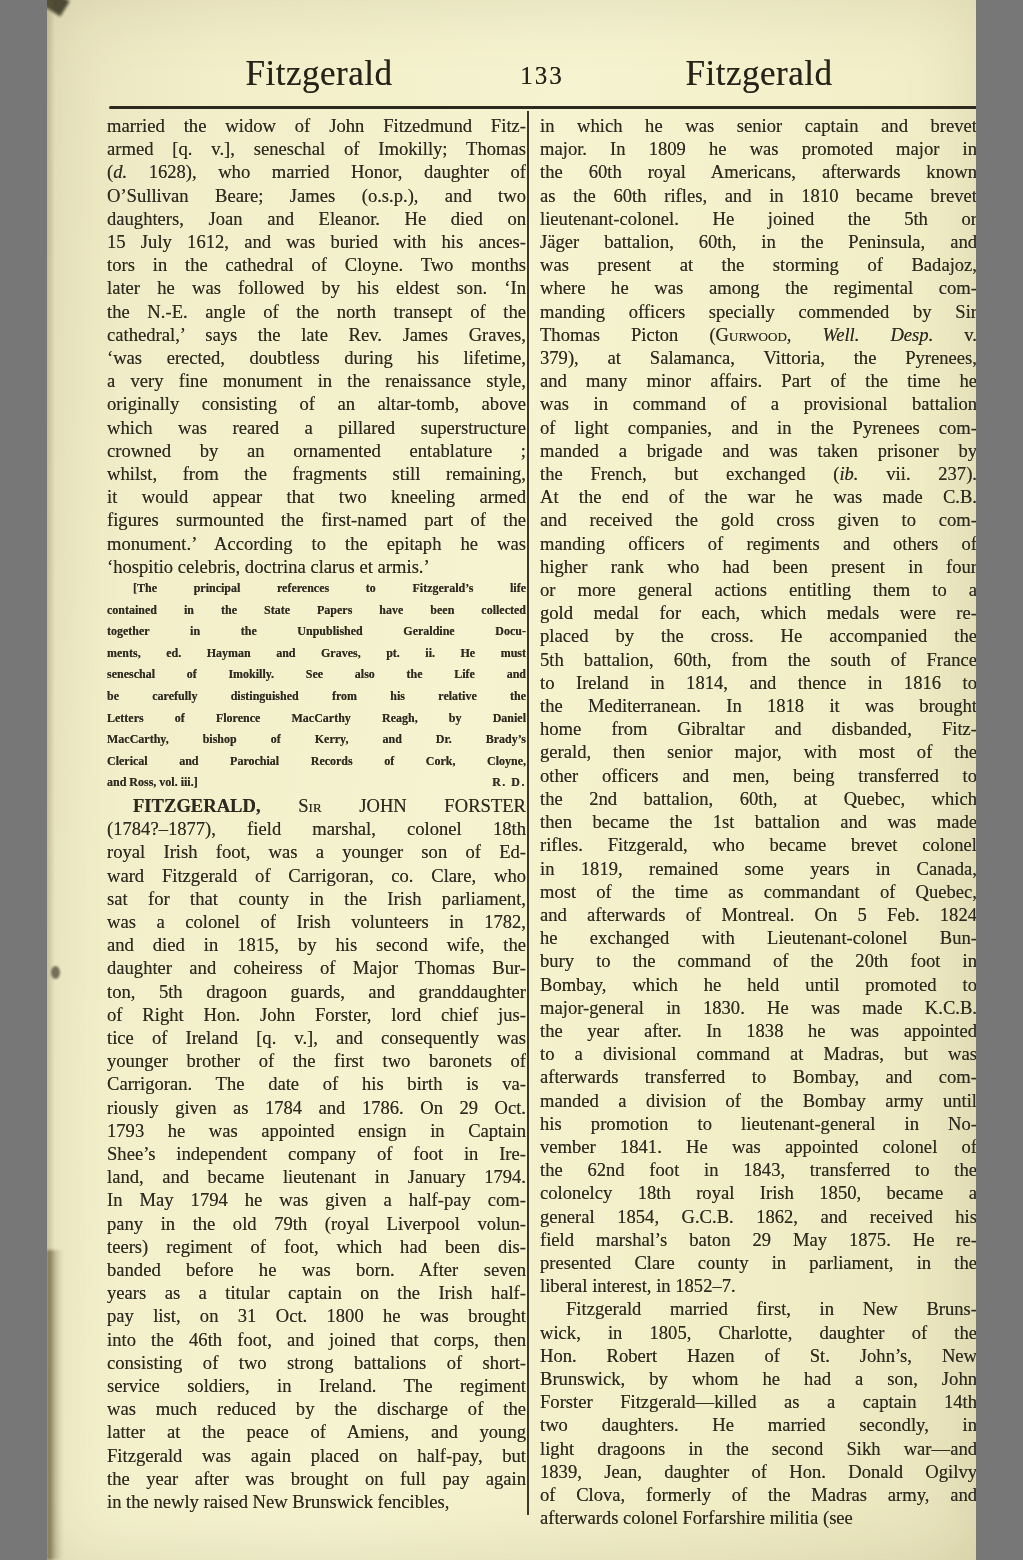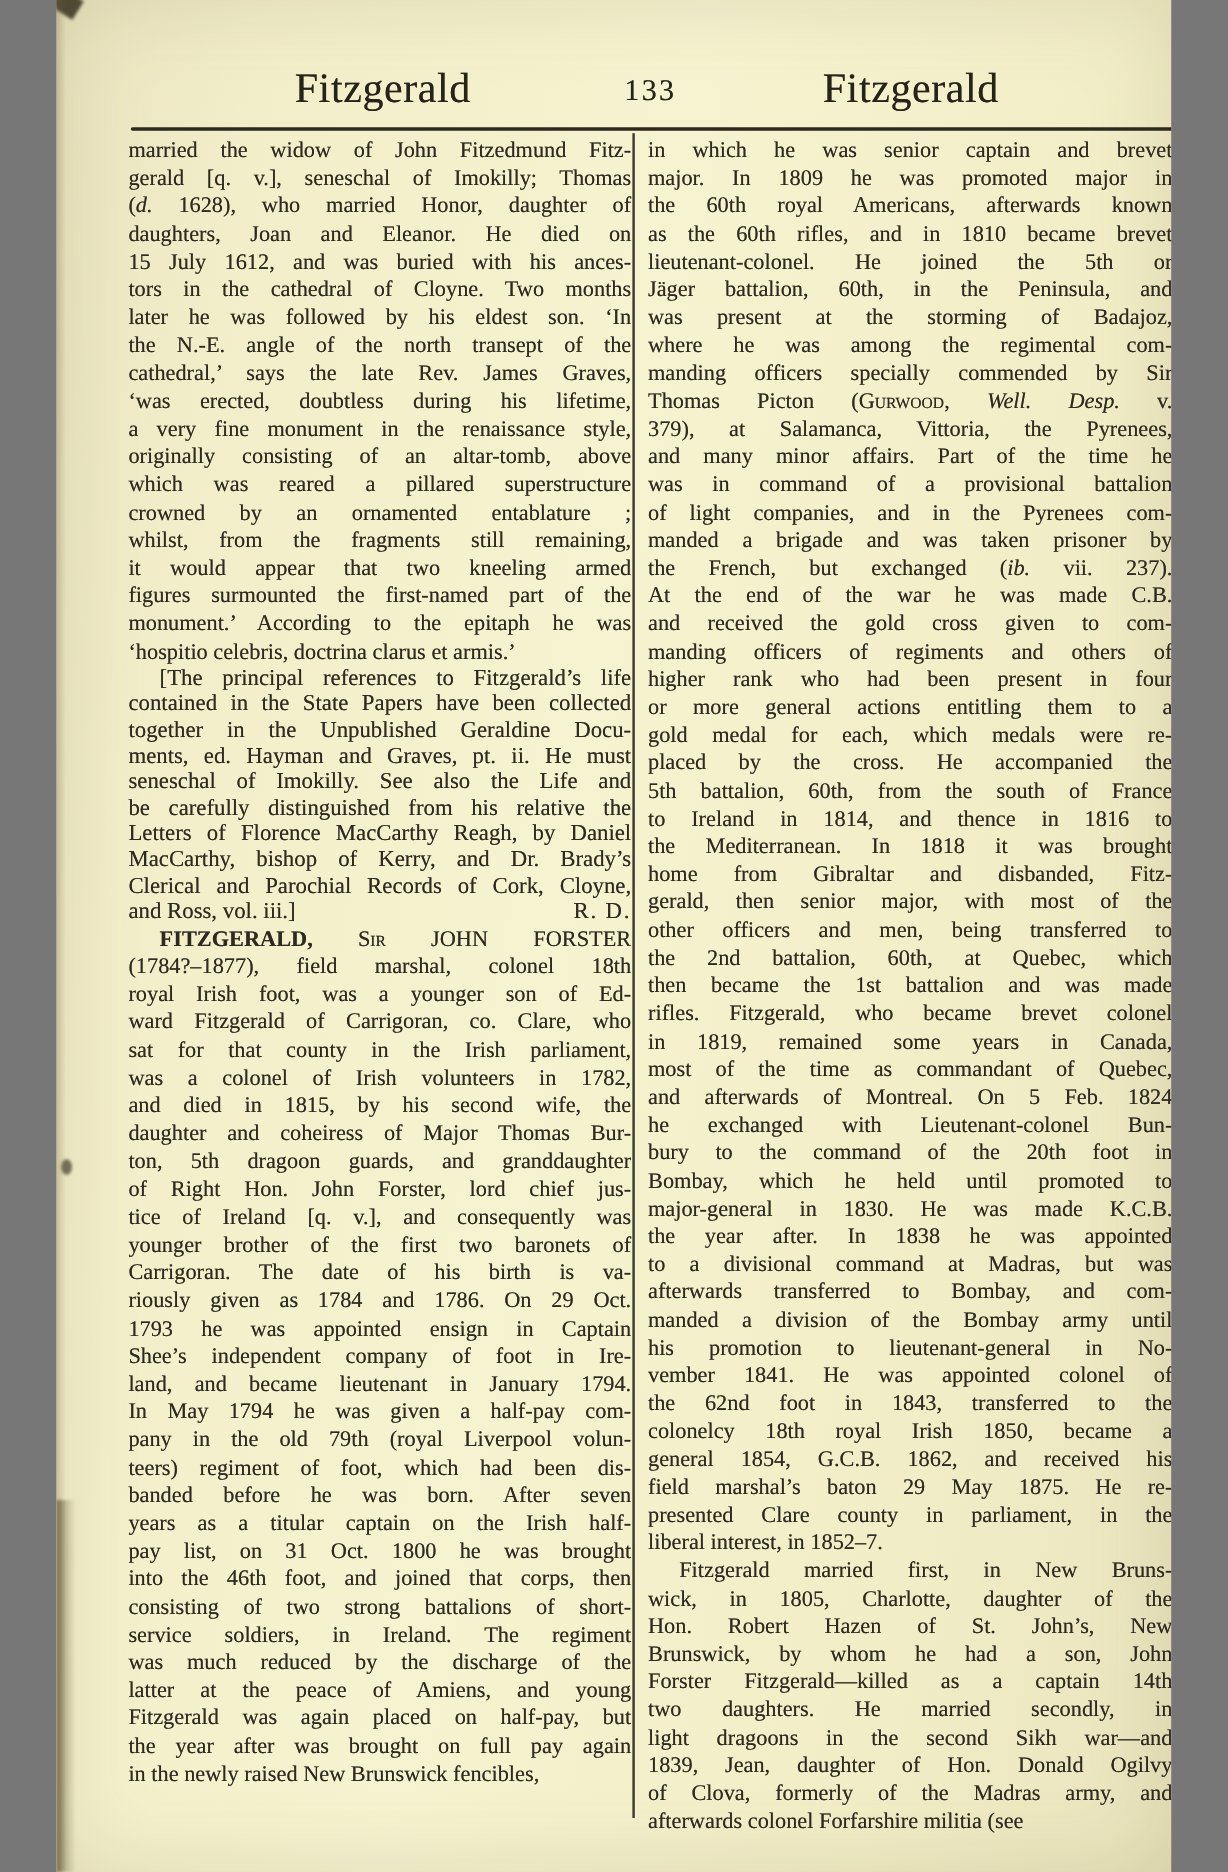--- a/index.html
+++ b/index.html
@@ -67,21 +67,21 @@
   }
   
   .col{
     position:absolute;top:114px;
     font-size:18.6px;line-height:23.2px;
     text-shadow:0 0 .45px rgba(45,43,32,.65);
   }
   .col.left{left:60px;width:419px;}
   .col.right{left:493px;width:437px;}
   .para{margin:0;}
-  .para.small{font-size:19px;line-height:21.6px;}
+  .para.small{font-size:12px;line-height:21.6px;font-weight:bold;}
   .line{text-align:justify;text-align-last:justify;}
   .line.last{text-align-last:left;}
   .line.indent{text-indent:26px;}
   .r-p{}
   .r-i{font-style:italic;}
   .r-b{font-weight:bold;}
   .r-sc{font-variant:small-caps;}
   .r-right{float:right;letter-spacing:1.5px;}
 </style>
 </head>
@@ -97,22 +97,23 @@
   <div class="header-title left">Fitzgerald</div>
   <div class="page-number">133</div>
   <div class="header-title right">Fitzgerald</div>
   <div class="header-rule"></div>
 
   <div class="column-divider"></div>
 
   <div class="col left" id="col-left">
       <div class="para">
         <div class="line"><span class="r-p">married the widow of John Fitzedmund Fitz-</span></div>
-        <div class="line"><span class="r-p">gerald [q. v.], seneschal of Imokilly; Thomas</span></div>
+        <div class="line"><span class="r-p">armed [q. v.], seneschal of Imokilly; Thomas</span></div>
         <div class="line"><span class="r-p">(</span><span class="r-i">d.</span><span class="r-p"> 1628), who married Honor, daughter of</span></div>
+        <div class="line"><span class="r-p">O’Sullivan Beare; James (o.s.p.), and two</span></div>
         <div class="line"><span class="r-p">daughters, Joan and Eleanor. He died on</span></div>
         <div class="line"><span class="r-p">15 July 1612, and was buried with his ances-</span></div>
         <div class="line"><span class="r-p">tors in the cathedral of Cloyne. Two months</span></div>
         <div class="line"><span class="r-p">later he was followed by his eldest son. ‘In</span></div>
         <div class="line"><span class="r-p">the N.-E. angle of the north transept of the</span></div>
         <div class="line"><span class="r-p">cathedral,’ says the late Rev. James Graves,</span></div>
         <div class="line"><span class="r-p">‘was erected, doubtless during his lifetime,</span></div>
         <div class="line"><span class="r-p">a very fine monument in the renaissance style,</span></div>
         <div class="line"><span class="r-p">originally consisting of an altar-tomb, above</span></div>
         <div class="line"><span class="r-p">which was reared a pillared superstructure</span></div>

